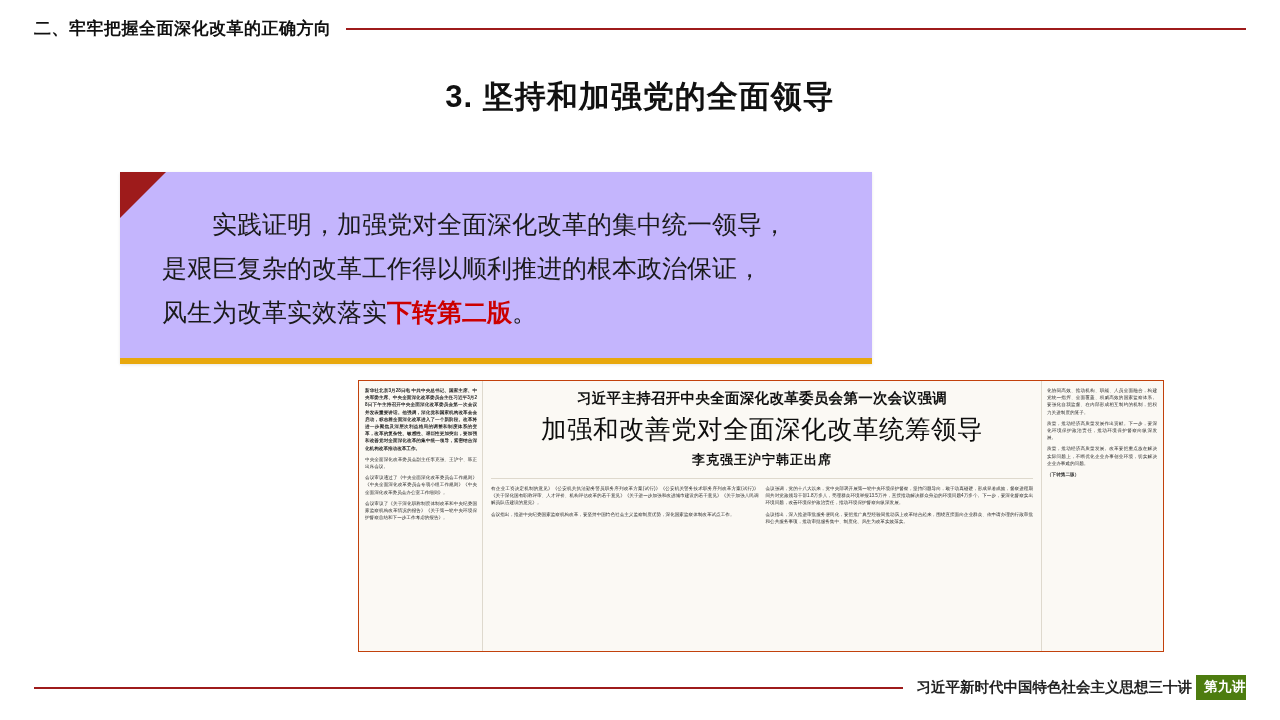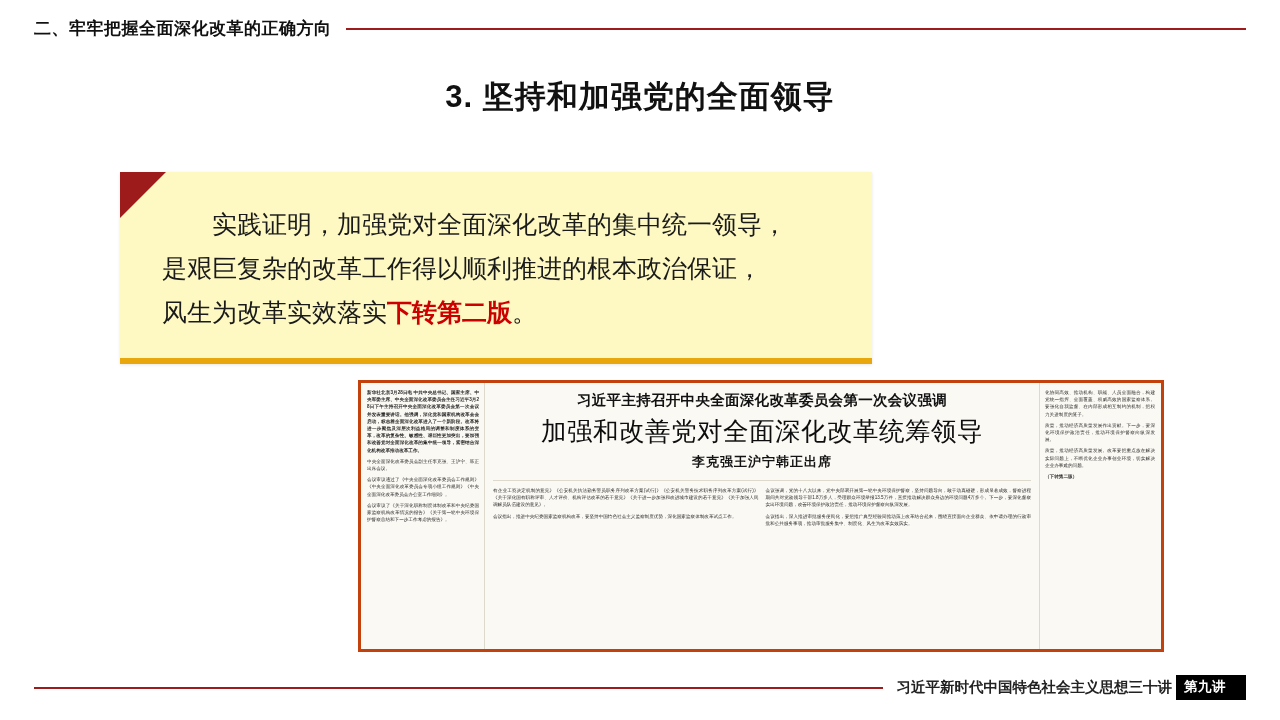--- a/index.html
+++ b/index.html
@@ -55,21 +55,21 @@
     letter-spacing: 1px;
   }
 
   
   .quote-card {
     position: absolute;
     left: 120px;
     top: 172px;
     width: 752px;
     height: 192px;
-    background: #fef9c3;
+    background: #c4b5fd;
     box-shadow: 0 1px 3px rgba(0,0,0,0.10);
     overflow: hidden;
   }
   .quote-corner {
     position: absolute;
     left: 0;
     top: 0;
     width: 0;
     height: 0;
     border-left: 46px solid #9e1b1b;
@@ -104,21 +104,21 @@
   }
 
   
   .news {
     position: absolute;
     left: 358px;
     top: 380px;
     width: 806px;
     height: 272px;
     background: #fbf9f4;
-    border: 3px solid #c2410c;
+    border: 1px solid #c2410c;
     display: flex;
     box-sizing: border-box;
     overflow: hidden;
   }
   .news-col {
     box-sizing: border-box;
     overflow: hidden;
   }
   .news-left {
     width: 124px;
@@ -206,25 +206,25 @@
     margin-top: 2px;
   }
   .footer-text {
     font-size: 14.5px;
     font-weight: bold;
     color: #222222;
     white-space: nowrap;
     margin-right: 4px;
   }
   .footer-badge {
-    background: #000000;
+    background: #4d7c0f;
     color: #ffffff;
     font-size: 13.5px;
     font-weight: bold;
-    padding: 3px 20px 4px 8px;
+    padding: 3px 0 4px 8px;
     white-space: nowrap;
     letter-spacing: 0.5px;
   }
 </style>
 </head>
 <body>
 
 <div class="header">
   <div class="header-title">二、牢牢把握全面深化改革的正确方向</div>
   <div class="header-rule"></div>

